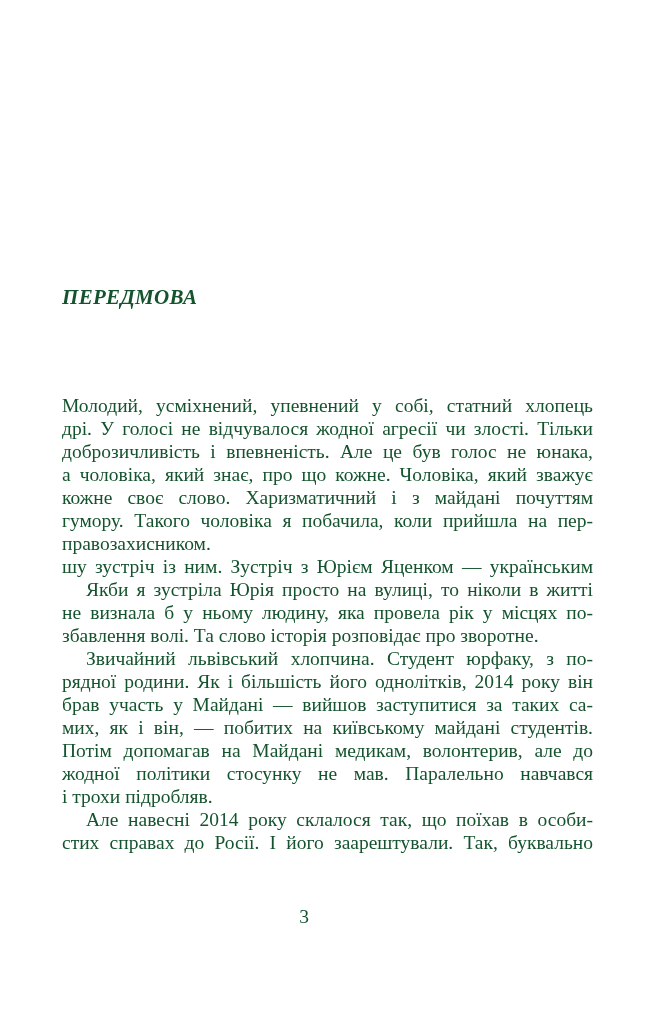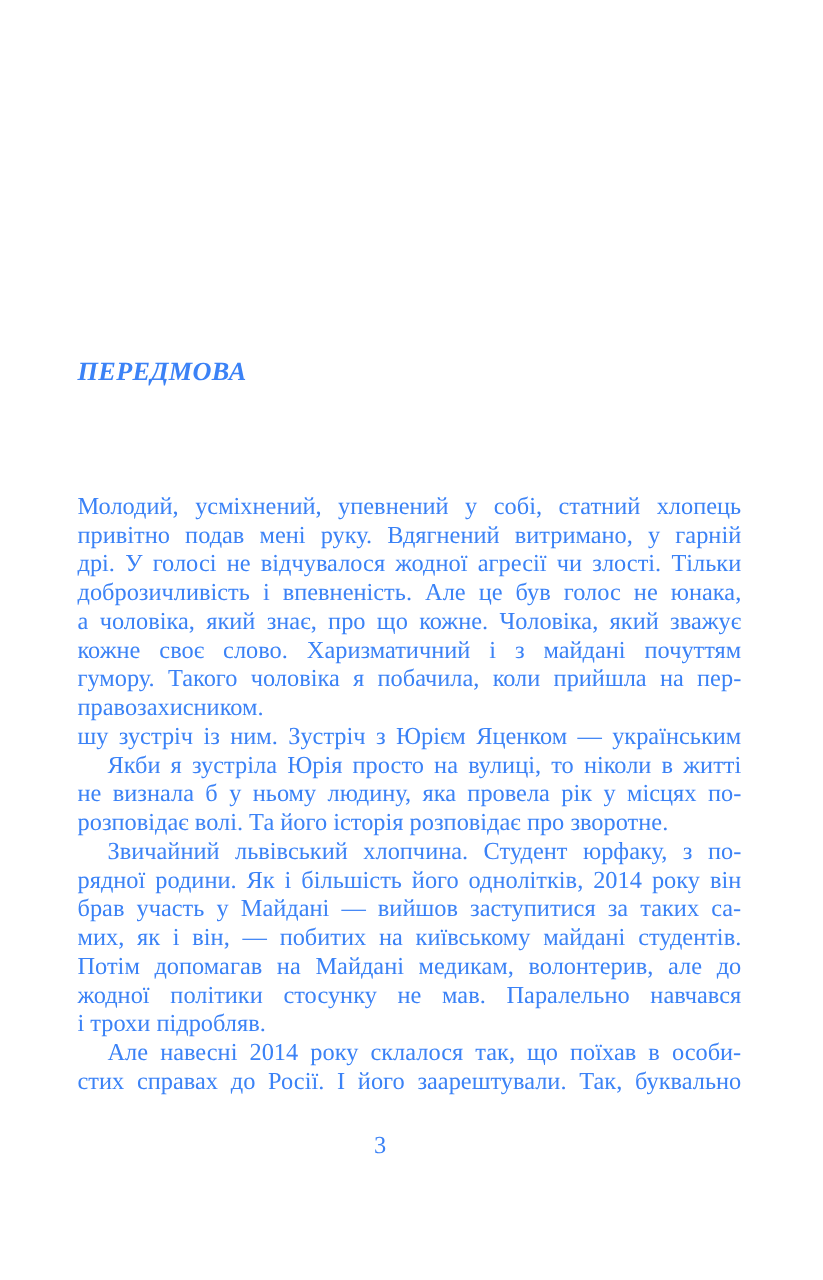--- a/index.html
+++ b/index.html
@@ -7,21 +7,21 @@
     padding: 0;
     background: #e9e9e9;
   }
   .book-page {
     position: relative;
     width: 658px;
     height: 1024px;
     margin: 0 auto;
     background: #ffffff;
     font-family: "Liberation Serif", "DejaVu Serif", serif;
-    color: #3b82f6;
+    color: #14532d;
     overflow: hidden;
   }
   .chapter-heading {
     position: absolute;
     left: 62px;
     top: 286px;
     margin: 0;
     font-size: 21px;
     line-height: 23px;
     font-weight: bold;
@@ -63,33 +63,32 @@
 </style>
 </head>
 <body>
 
 <div class="book-page">
   <h1 class="chapter-heading">ПЕРЕДМОВА</h1>
 
   <div class="body-text" id="body-text">
       <div class="para">
         <div class="line">Молодий, усміхнений, упевнений у собі, статний хлопець</div>
-        <div class="line">привітно подав мені руку. Вдягнений витримано, у гарній</div>
         <div class="line">дрі. У голосі не відчувалося жодної агресії чи злості. Тільки</div>
         <div class="line">доброзичливість і впевненість. Але це був голос не юнака,</div>
         <div class="line">а чоловіка, який знає, про що кожне. Чоловіка, який зважує</div>
         <div class="line">кожне своє слово. Харизматичний і з майдані почуттям</div>
         <div class="line">гумору. Такого чоловіка я побачила, коли прийшла на пер-</div>
         <div class="line last">правозахисником.</div>
         <div class="line">шу зустріч із ним. Зустріч з Юрієм Яценком — українським</div>
       </div>
       <div class="para indent">
         <div class="line">Якби я зустріла Юрія просто на вулиці, то ніколи в житті</div>
         <div class="line">не визнала б у ньому людину, яка провела рік у місцях по-</div>
-        <div class="line last">розповідає волі. Та його історія розповідає про зворотне.</div>
+        <div class="line last">збавлення волі. Та слово історія розповідає про зворотне.</div>
       </div>
       <div class="para indent">
         <div class="line">Звичайний львівський хлопчина. Студент юрфаку, з по-</div>
         <div class="line">рядної родини. Як і більшість його однолітків, 2014 року він</div>
         <div class="line">брав участь у Майдані — вийшов заступитися за таких са-</div>
         <div class="line">мих, як і він, — побитих на київському майдані студентів.</div>
         <div class="line">Потім допомагав на Майдані медикам, волонтерив, але до</div>
         <div class="line">жодної політики стосунку не мав. Паралельно навчався</div>
         <div class="line last">і трохи підробляв.</div>
       </div>

